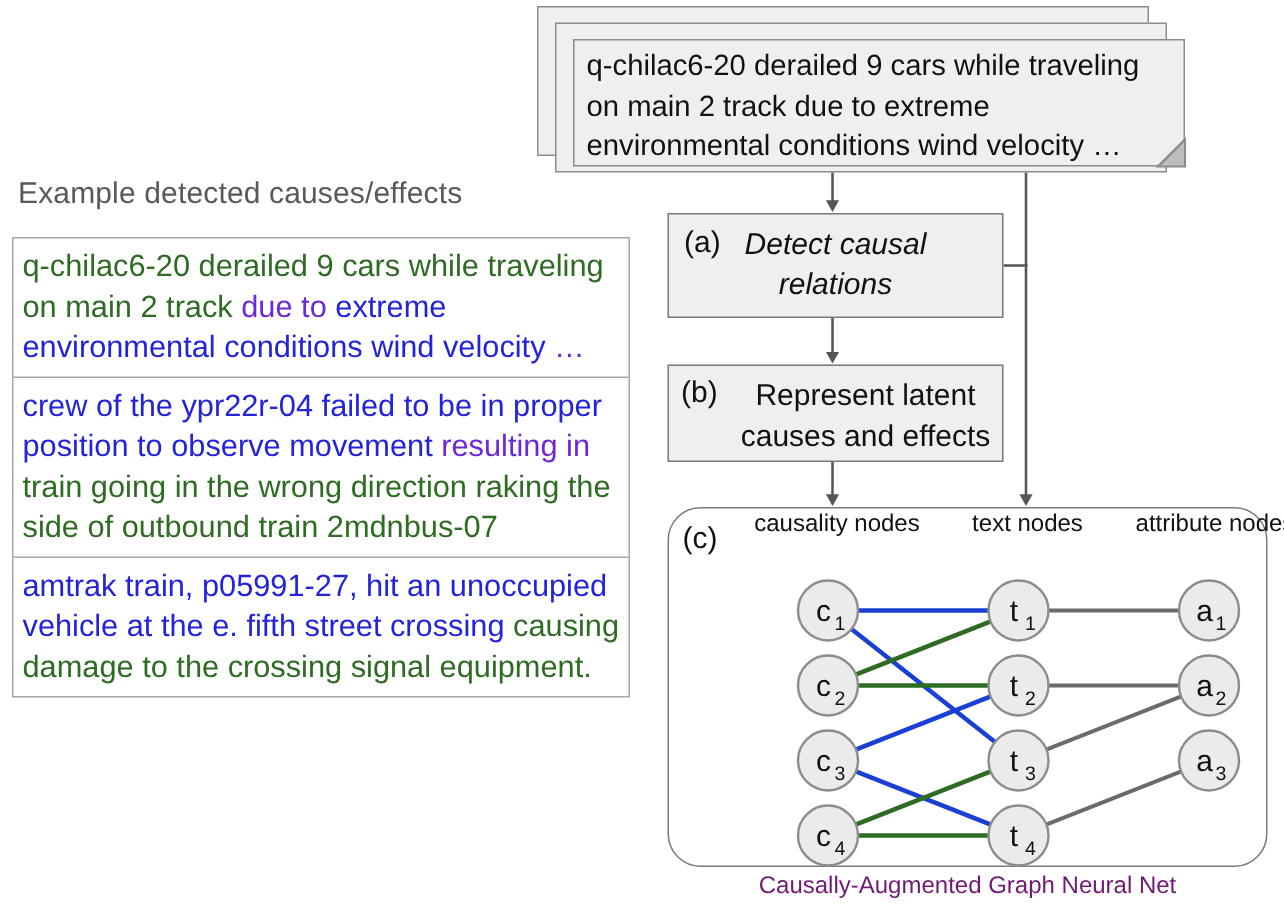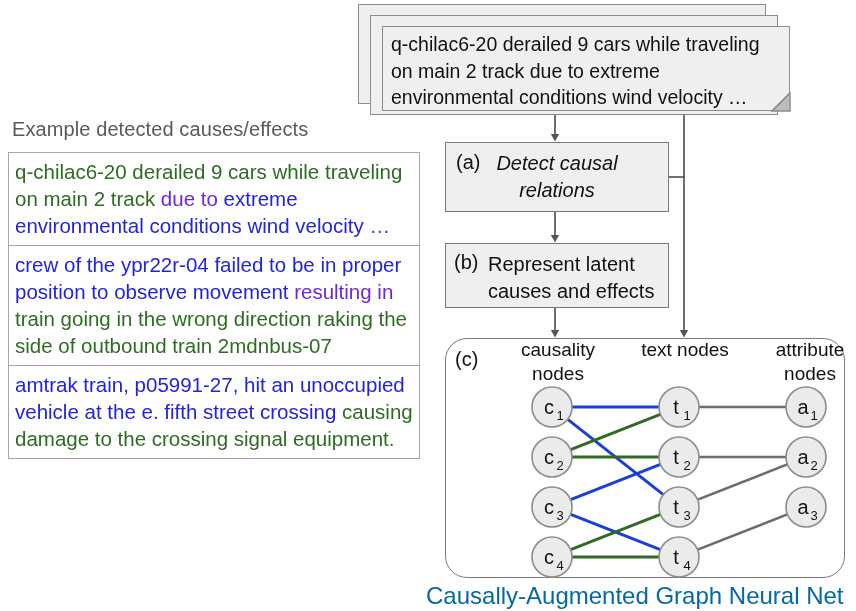--- a/index.html
+++ b/index.html
@@ -9,21 +9,21 @@
     font-family:"Liberation Sans", sans-serif;
     overflow:hidden;
     position:relative;
   }
   #stage { position:absolute; left:0; top:0; width:856px; height:611px; }
 
   
   #left-panel { position:absolute; left:8px; top:118px; width:418px; }
   #examples-title {
     font-size:20px; color:#595959; letter-spacing:0.1px;
-    padding-left:4px; margin-bottom:11px; white-space:nowrap;
+    padding-left:4px; margin-bottom:17px; white-space:nowrap;
   }
   #examples-list {
     border:1px solid #a6a6a6; background:#ffffff;
     box-sizing:border-box; width:412px;
   }
   .example-item {
     padding:5px 6px 6px 6px;
     font-size:20.5px; line-height:27px;
     border-bottom:1px solid #a6a6a6;
     box-sizing:border-box;
@@ -58,46 +58,46 @@
     border:1.5px solid #7a7a7a; box-sizing:border-box;
     font-size:20px; color:#111111;
   }
   #box-a { left:445px; top:142px; width:224px; height:70px; }
   #box-a-label { position:absolute; left:10px; top:8px; font-size:20px; }
   #box-a-text  { display:block; margin:0 auto; width:150px; text-align:center;
                  line-height:27px; padding-top:7px;font-style:italic; }
   #box-b { left:445px; top:243px; width:224px; height:65px; }
   #box-b-label { position:absolute; left:8px; top:7px; font-size:20px; }
   #box-b-text  { position:absolute; left:42px; top:7px; width:178px;
-                 line-height:27px; text-align:left; }
+                 line-height:27px; text-align:center; }
 
   
   #gnn-panel {
     position:absolute; left:445px; top:338px; width:400px; height:240px;
     border:1.5px solid #7a7a7a; border-radius:22px; box-sizing:border-box;
     background:#ffffff;
   }
   #gnn-label { position:absolute; left:455px; top:348px; font-size:20px; color:#111111; }
   .col-head {
-    position:absolute; font-size:19px; color:#111111; text-align:center;
+    position:absolute; font-size:16px; color:#111111; text-align:center;
     line-height:24px; width:120px;
   }
   #head-causality { left:498px; top:338px; }
   #head-text      { left:625px; top:338px; }
   #head-attribute { left:750px; top:338px; }
 
   #graph-svg { position:absolute; left:0; top:0; }
   .node-circle { fill:#ebebeb; stroke:#8c8c8c; stroke-width:1.6; }
   .node-label  { font-family:"Liberation Sans", sans-serif; font-size:20px;
                  fill:#111111; text-anchor:middle; }
   .node-sub    { font-family:"Liberation Sans", sans-serif; font-size:13px;
                  fill:#111111; text-anchor:middle; }
   #gnn-caption {
-    position:absolute; left:426px; top:582px; width:400px;
-    text-align:center; font-size:24px; color:#0369a1; white-space:nowrap;
+    position:absolute; left:445px; top:582px; width:400px;
+    text-align:center; font-size:16px; color:#701a75; white-space:nowrap;
   }
 
   
   #connectors { position:absolute; left:0; top:0; }
 </style>
 </head>
 <body>
 
 <div id="stage">
 

